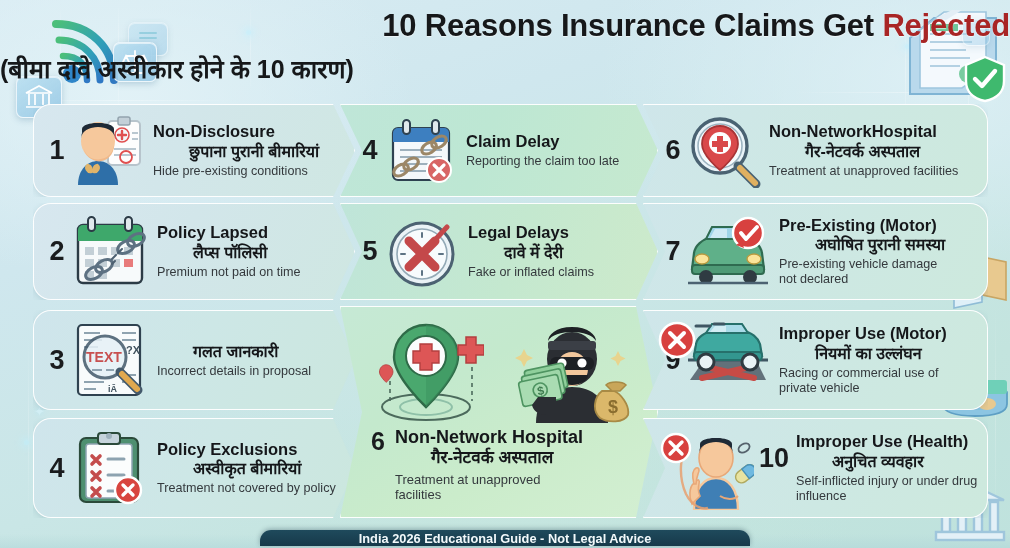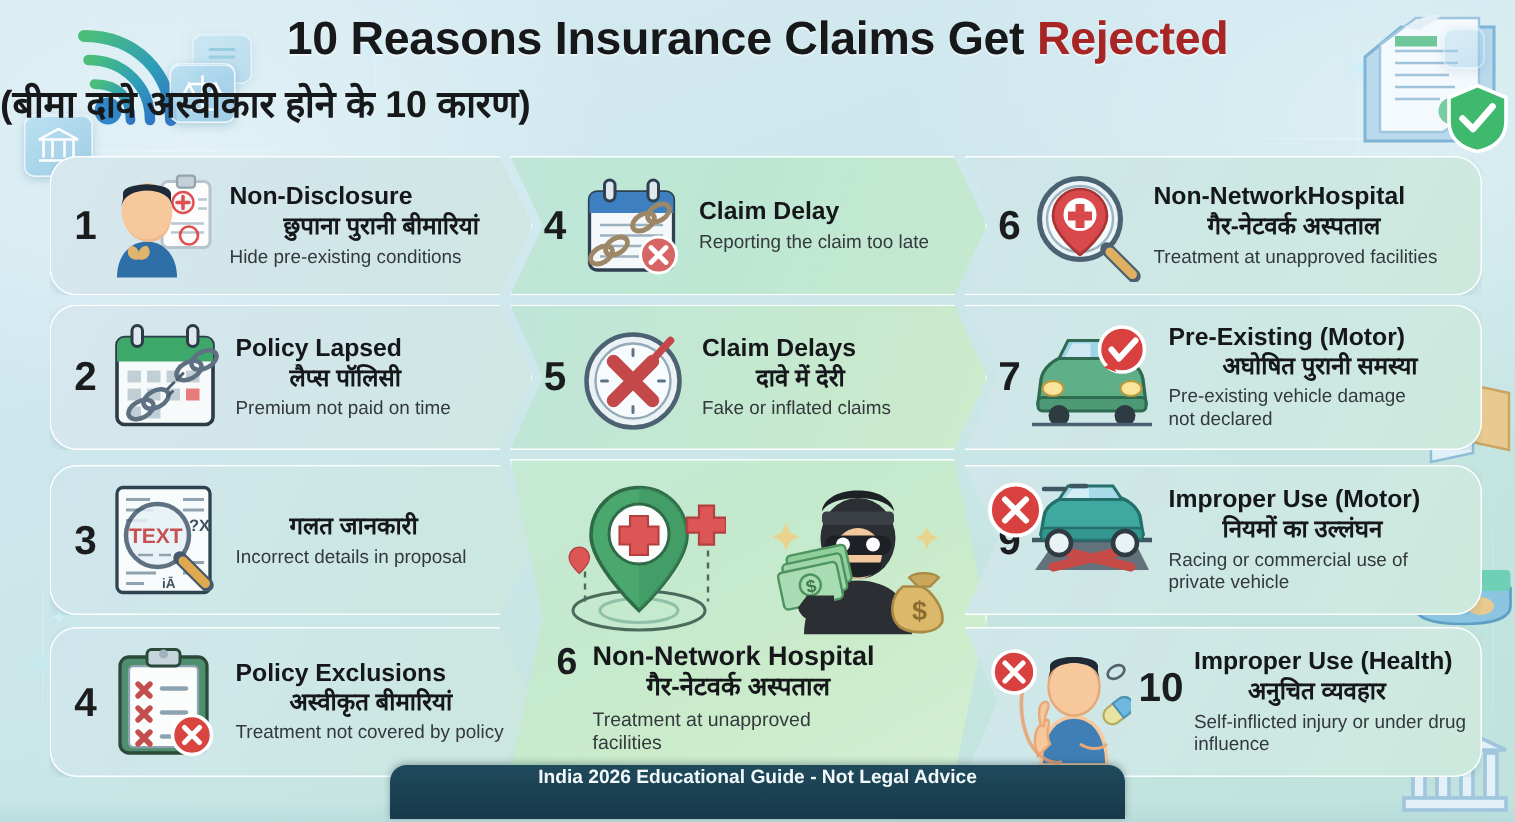--- a/index.html
+++ b/index.html
@@ -22,21 +22,21 @@
   .circuit { position:absolute; inset:0; pointer-events:none; opacity:.5; }
   .vline { position:absolute; width:1px; background:linear-gradient(180deg,rgba(255,255,255,0),rgba(255,255,255,.75),rgba(255,255,255,0)); }
   .hline { position:absolute; height:1px; background:linear-gradient(90deg,rgba(255,255,255,0),rgba(255,255,255,.6),rgba(255,255,255,0)); }
   .glowdot { position:absolute; width:5px; height:5px; border-radius:50%; background:#bff0ff;
              box-shadow:0 0 7px 3px rgba(190,240,255,.85); }
   .sparkle { position:absolute; color:#d8f6ff; font-size:13px; text-shadow:0 0 6px #9fe6ff; }
 
   
   .header { position:absolute; left:0; top:0; width:1010px; height:96px; z-index:6; }
   .title {
-    position:absolute; top:8px; left:0; width:1010px; text-align:center;
+    position:absolute; top:8px; left:0; width:1010px; text-align:right;
     font-size:31px; font-weight:bold; color:#16181a; letter-spacing:-.2px;
     text-shadow:0 1px 1px rgba(255,255,255,.6);
   }
   .title .rej { color:#a82525; }
   .subtitle {
     position:absolute; top:51px; left:0; width:1010px; text-align:left;
     font-size:25px; font-weight:bold; color:#16181a;
     font-family:"Liberation Sans","DejaVu Sans",sans-serif;
   }
 
@@ -87,24 +87,24 @@
 
   
   .card.stacked { display:block; }
   .stackArt { position:absolute; left:0; top:10px; width:100%; height:108px; display:flex;
               align-items:center; justify-content:center; gap:26px; }
   .stackTxt { position:absolute; left:24px; top:120px; right:30px; display:flex; align-items:flex-start; }
   .stackTxt .num { font-size:25px; margin-right:4px; }
 
   
   .footer {
-    position:absolute; left:260px; bottom:2px; width:490px; height:36px; z-index:8;
+    position:absolute; left:260px; bottom:2px; width:490px; height:16px; z-index:8;
     background:linear-gradient(180deg,#1f4a5c 0%,#17394a 100%);
     border-radius:11px 11px 0 0;
-    display:flex; align-items:flex-start; justify-content:center;
+    display:flex; align-items:center; justify-content:center;
     color:#f2f9fb; font-size:12.8px; font-weight:bold;
     box-shadow:0 -1px 5px rgba(20,50,65,.35);
   }
   .footstrip { position:absolute; left:0; bottom:0; width:1010px; height:14px;
                background:linear-gradient(180deg,rgba(190,222,226,0),rgba(176,214,216,.55)); z-index:3; }
   svg { display:block; }
 </style>
 </head>
 <body>
 
@@ -391,21 +391,21 @@
             <g stroke="#5d7384" stroke-width="2" stroke-linecap="round">
               <path d="M39 20v4M39 58v4M18 41h4M56 41h4M24 26l3 3M54 53l-3-3M24 56l3-3M54 29l-3 3"></path>
             </g>
             <path d="M39 41 L64 14" stroke="#c4484a" stroke-width="5" stroke-linecap="round"></path>
             <g stroke="#c4484a" stroke-width="9" stroke-linecap="round">
               <path d="M26 28l26 26M52 28l-26 26"></path>
             </g>
           </svg>
         </div>
         <div class="txt">
-          <div class="t-en">Claim Delays</div>
+          <div class="t-en">Legal Delays</div>
           <div class="t-hi">दावे में देरी</div>
           <div class="t-sub">Fake or inflated claims</div>
         </div>
       </div>
     </div>
 
     <div class="card cM bgGreenTall stacked" style="left:340px;top:306px;width:318px;height:212px;">
       <div class="stackArt">
         <svg width="116" height="104" viewBox="0 0 116 104">
           <ellipse cx="58" cy="88" rx="44" ry="13" fill="none" stroke="#4c6a5c" stroke-width="2"></ellipse>

